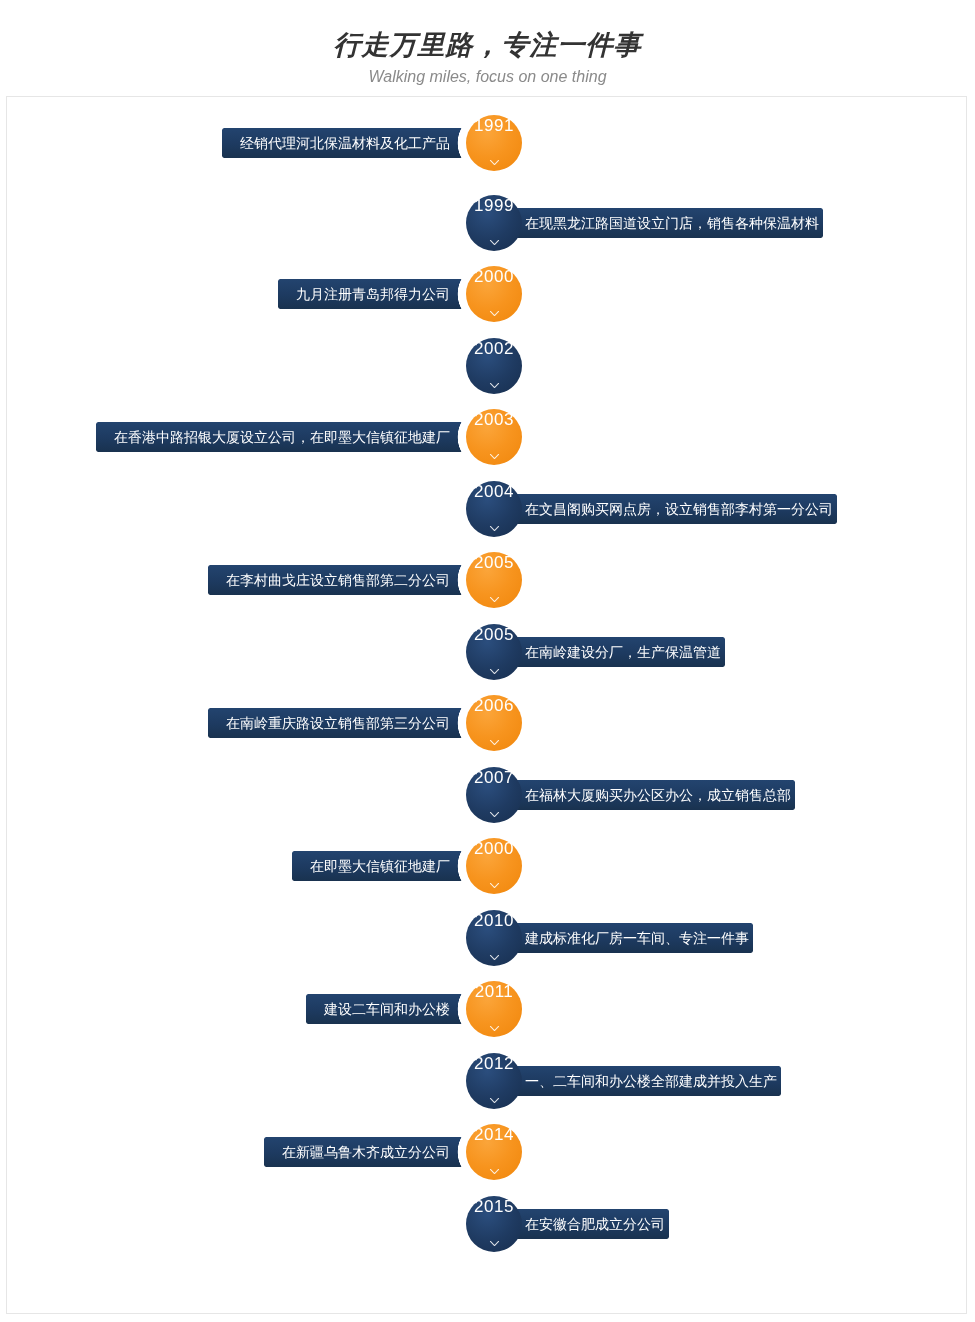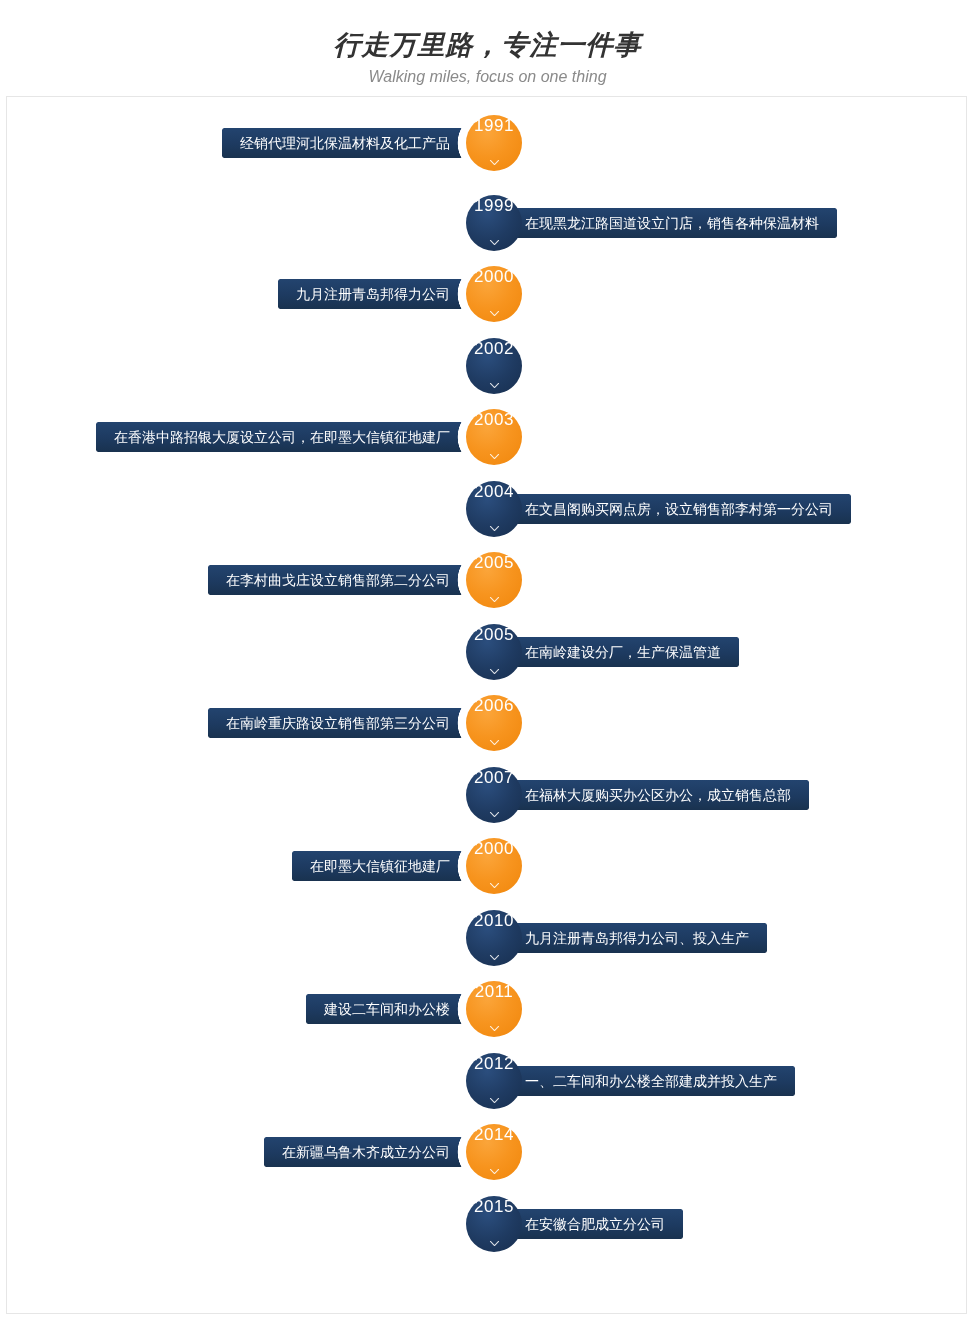--- a/index.html
+++ b/index.html
@@ -127,21 +127,21 @@
     padding-right: 36px;
     text-align: right;
     border-radius: 2px 0 0 2px;
     -webkit-mask-image: radial-gradient(circle 31px at calc(100% + 3px) 50%, transparent 31px, #000 31.6px);
     mask-image: radial-gradient(circle 31px at calc(100% + 3px) 50%, transparent 31px, #000 31.6px);
   }
   
   .row.right .label {
     left: 482px;
     padding-left: 36px;
-    padding-right: 18px;
+    padding-right: 4px;
     text-align: left;
     border-radius: 0 2px 2px 0;
     -webkit-mask-image: radial-gradient(circle 31px at -3px 50%, transparent 31px, #000 31.6px);
     mask-image: radial-gradient(circle 31px at -3px 50%, transparent 31px, #000 31.6px);
   }
 </style>
 </head>
 <body>
 
 <div class="header">
@@ -264,21 +264,21 @@
         </div>
         <div class="node orange">
           <span class="node-year">2000</span>
           <svg class="chev" viewBox="0 0 16 16">
             <path d="M3 5.5 L8 10.5 L13 5.5" fill="none" stroke="rgba(255,255,255,0.85)" stroke-width="1.3" stroke-linecap="round" stroke-linejoin="round"></path>
           </svg>
         </div>
       </div>
       <div class="row right" style="top: 812.5px;">
         <div class="label">
-          <span class="label-text">九月注册青岛邦得力公司、投入生产</span>
+          <span class="label-text">建成标准化厂房一车间、专注一件事</span>
         </div>
         <div class="node navy">
           <span class="node-year">2010</span>
           <svg class="chev" viewBox="0 0 16 16">
             <path d="M3 5.5 L8 10.5 L13 5.5" fill="none" stroke="rgba(255,255,255,0.85)" stroke-width="1.3" stroke-linecap="round" stroke-linejoin="round"></path>
           </svg>
         </div>
       </div>
       <div class="row left" style="top: 884px;">
         <div class="label">

